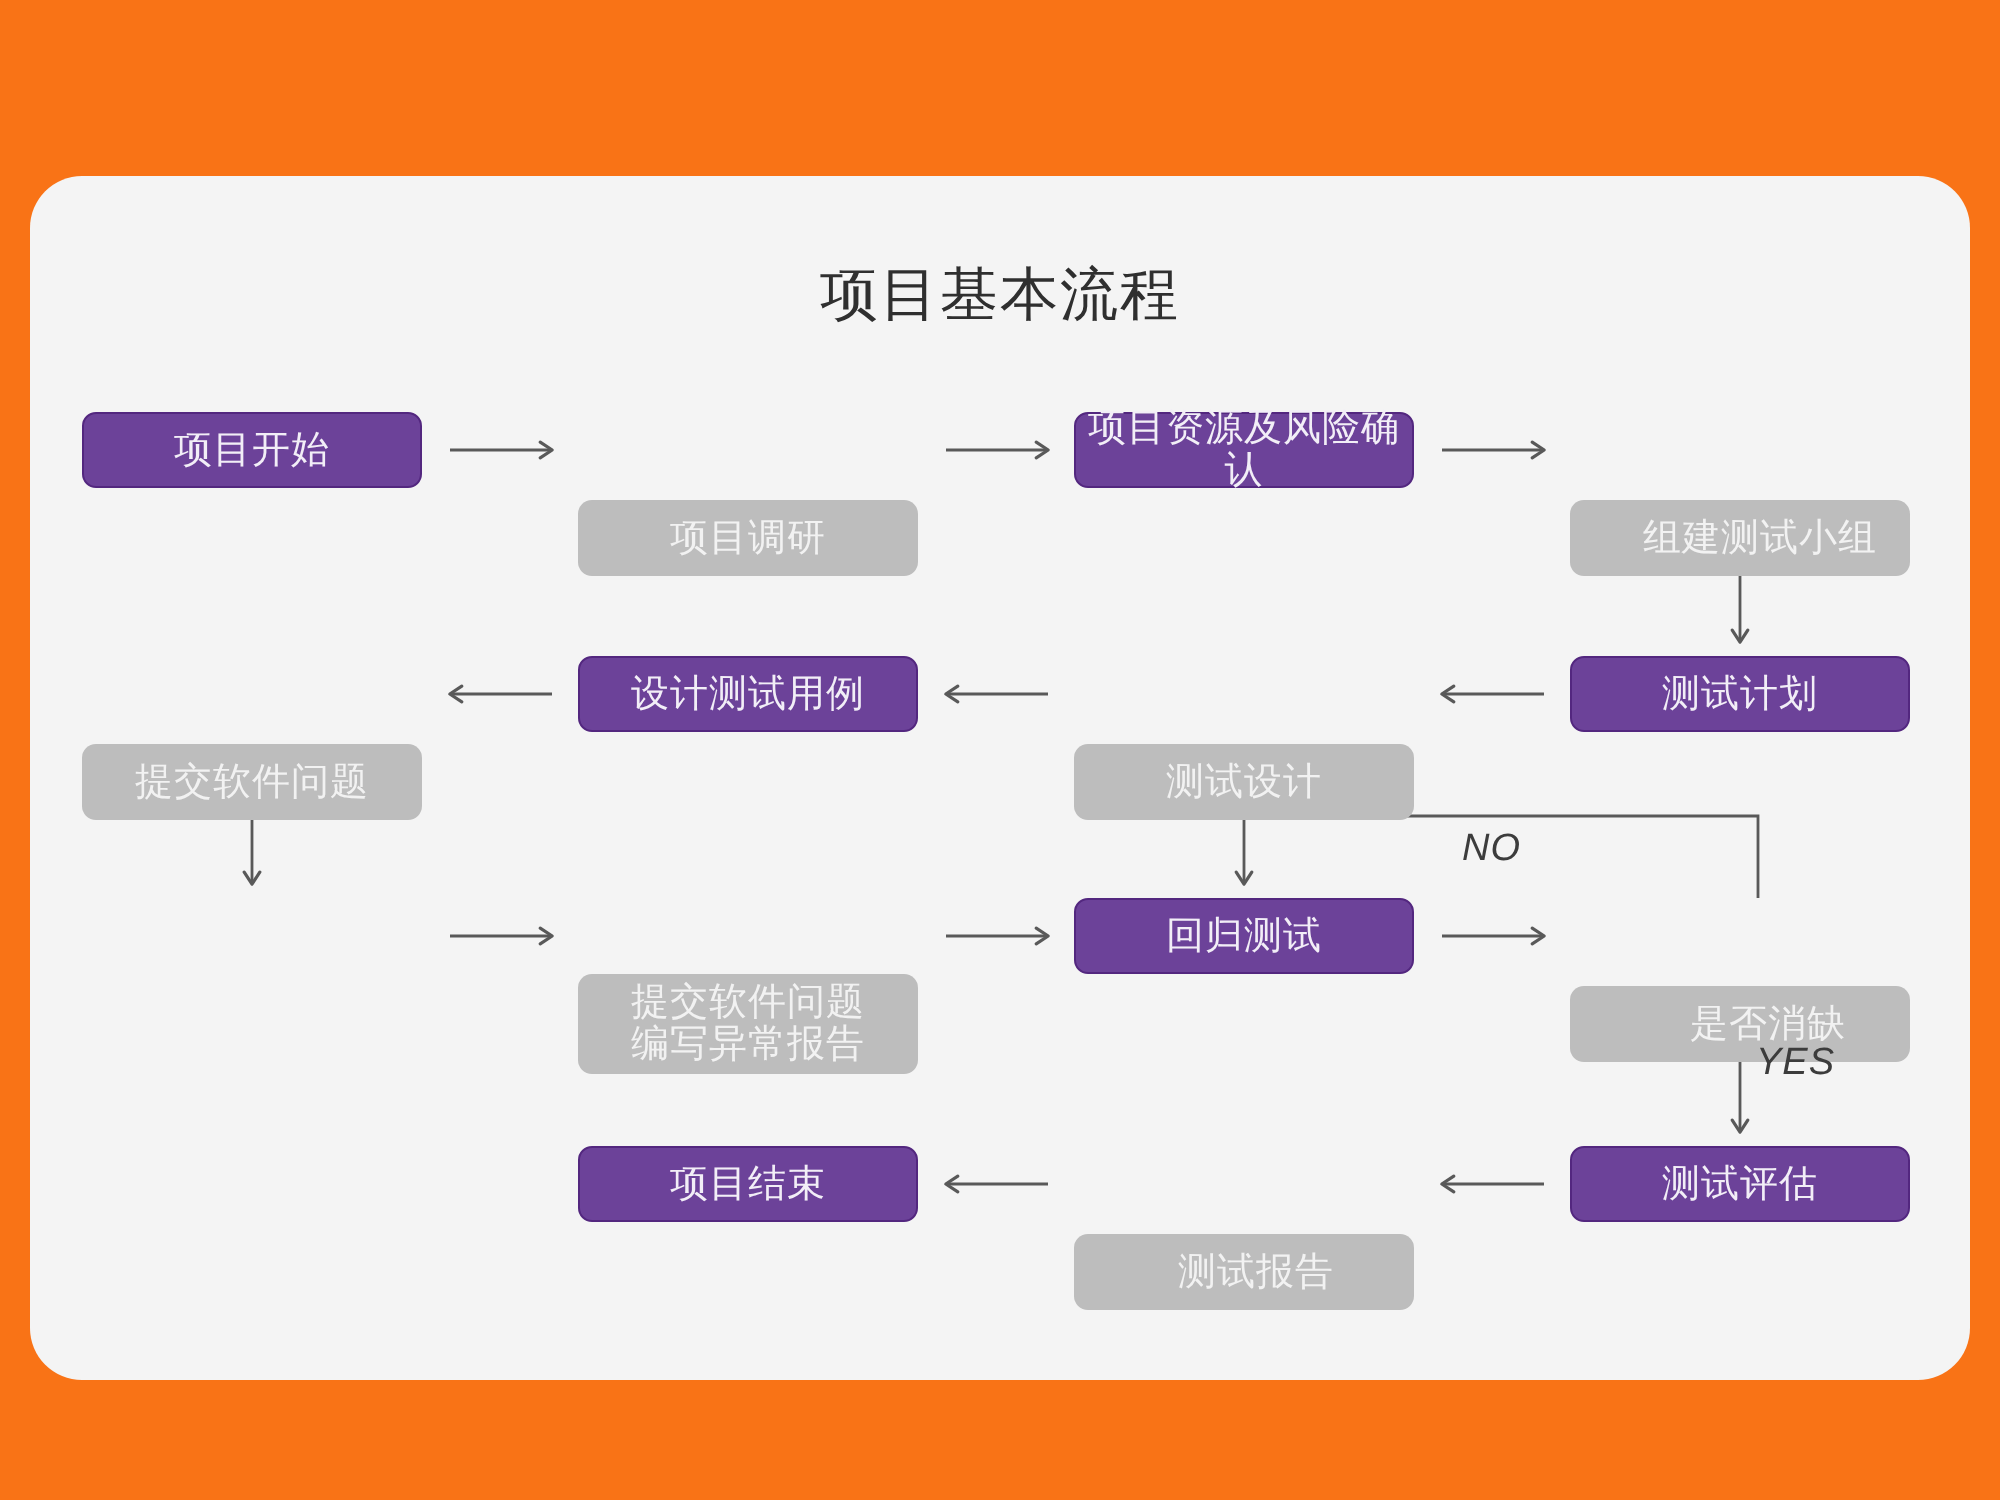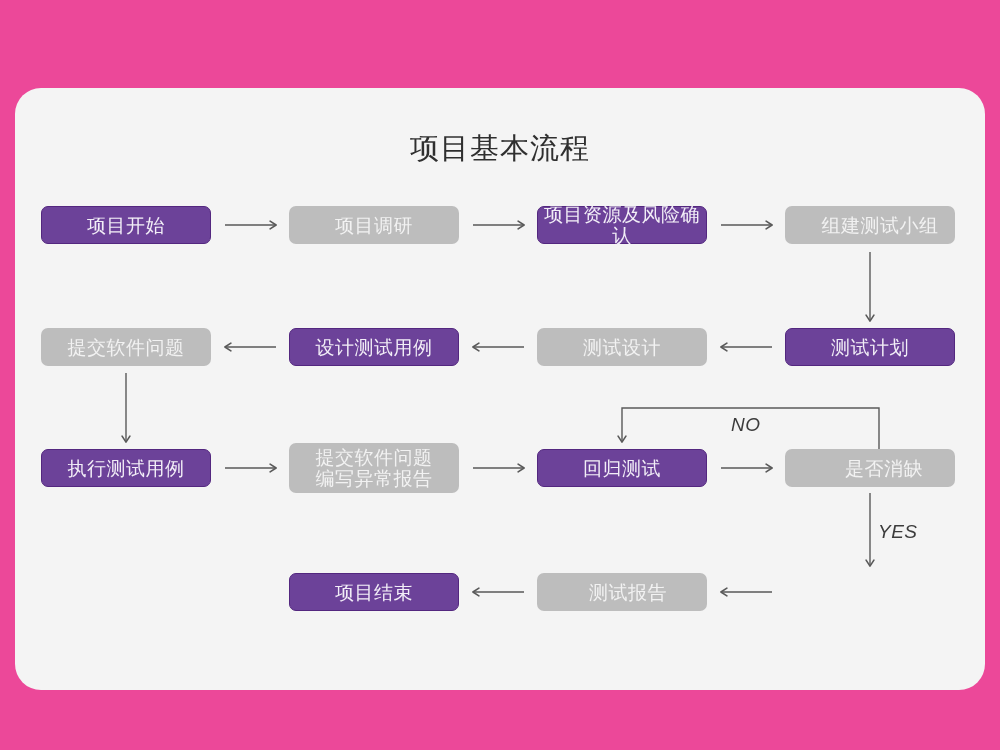--- a/index.html
+++ b/index.html
@@ -10,21 +10,21 @@
   body {
     width: 1000px;
     height: 750px;
     font-family: "Liberation Sans", "DejaVu Sans", sans-serif;
     overflow: hidden;
   }
   #root {
     position: relative;
     width: 1000px;
     height: 750px;
-    background: #ec4899;
+    background: #f97316;
   }
   #card {
     position: absolute;
     left: 15px;
     top: 88px;
     width: 970px;
     height: 602px;
     background: #f4f4f4;
     border-radius: 26px;
   }
@@ -56,20 +56,21 @@
   }
   .node.purple {
     background: #6c4299;
     border: 1.5px solid #53277f;
     color: #f2eef7;
   }
   .node.gray {
     background: #bdbdbd;
     border: none;
     color: #f2f2f2;
+    margin-top: 44px;
   }
   svg.edges {
     position: absolute;
     left: 0;
     top: 0;
     width: 1000px;
     height: 750px;
     overflow: visible;
     pointer-events: none;
   }
@@ -127,25 +128,25 @@
   <div class="node purple" style="left: 41px; top: 206px; width: 170px; height: 38px;">项目开始</div>
   <div class="node gray" style="left: 289px; top: 206px; width: 170px; height: 38px;">项目调研</div>
   <div class="node purple" style="left: 537px; top: 206px; width: 170px; height: 38px;">项目资源及风险确认</div>
   <div class="node gray" style="left: 785px; top: 206px; width: 170px; height: 38px; padding-left: 20px;">组建测试小组</div>
 
   <div class="node gray" style="left: 41px; top: 328px; width: 170px; height: 38px;">提交软件问题</div>
   <div class="node purple" style="left: 289px; top: 328px; width: 170px; height: 38px;">设计测试用例</div>
   <div class="node gray" style="left: 537px; top: 328px; width: 170px; height: 38px;">测试设计</div>
   <div class="node purple" style="left: 785px; top: 328px; width: 170px; height: 38px;">测试计划</div>
 
-  <div class="node purple" style="left: 41px; top: 449px; width: 170px; height: 38px;">执行测试用例</div>
   <div class="node gray" style="left: 289px; top: 443px; width: 170px; height: 50px;">提交软件问题
 编写异常报告</div>
   <div class="node purple" style="left: 537px; top: 449px; width: 170px; height: 38px;">回归测试</div>
   <div class="node gray" style="left: 785px; top: 449px; width: 170px; height: 38px; padding-left: 28px;">是否消缺</div>
 
   <div class="node purple" style="left: 289px; top: 573px; width: 170px; height: 38px;">项目结束</div>
   <div class="node gray" style="left: 537px; top: 573px; width: 170px; height: 38px; padding-left: 12px;">测试报告</div>
+  <div class="node purple" style="left: 785px; top: 573px; width: 170px; height: 38px;">测试评估</div>
 
   <div class="edge-label" style="left: 731px; top: 414px;">NO</div>
   <div class="edge-label" style="left: 878px; top: 521px;">YES</div>
 
 </div>
 
 </body></html>

